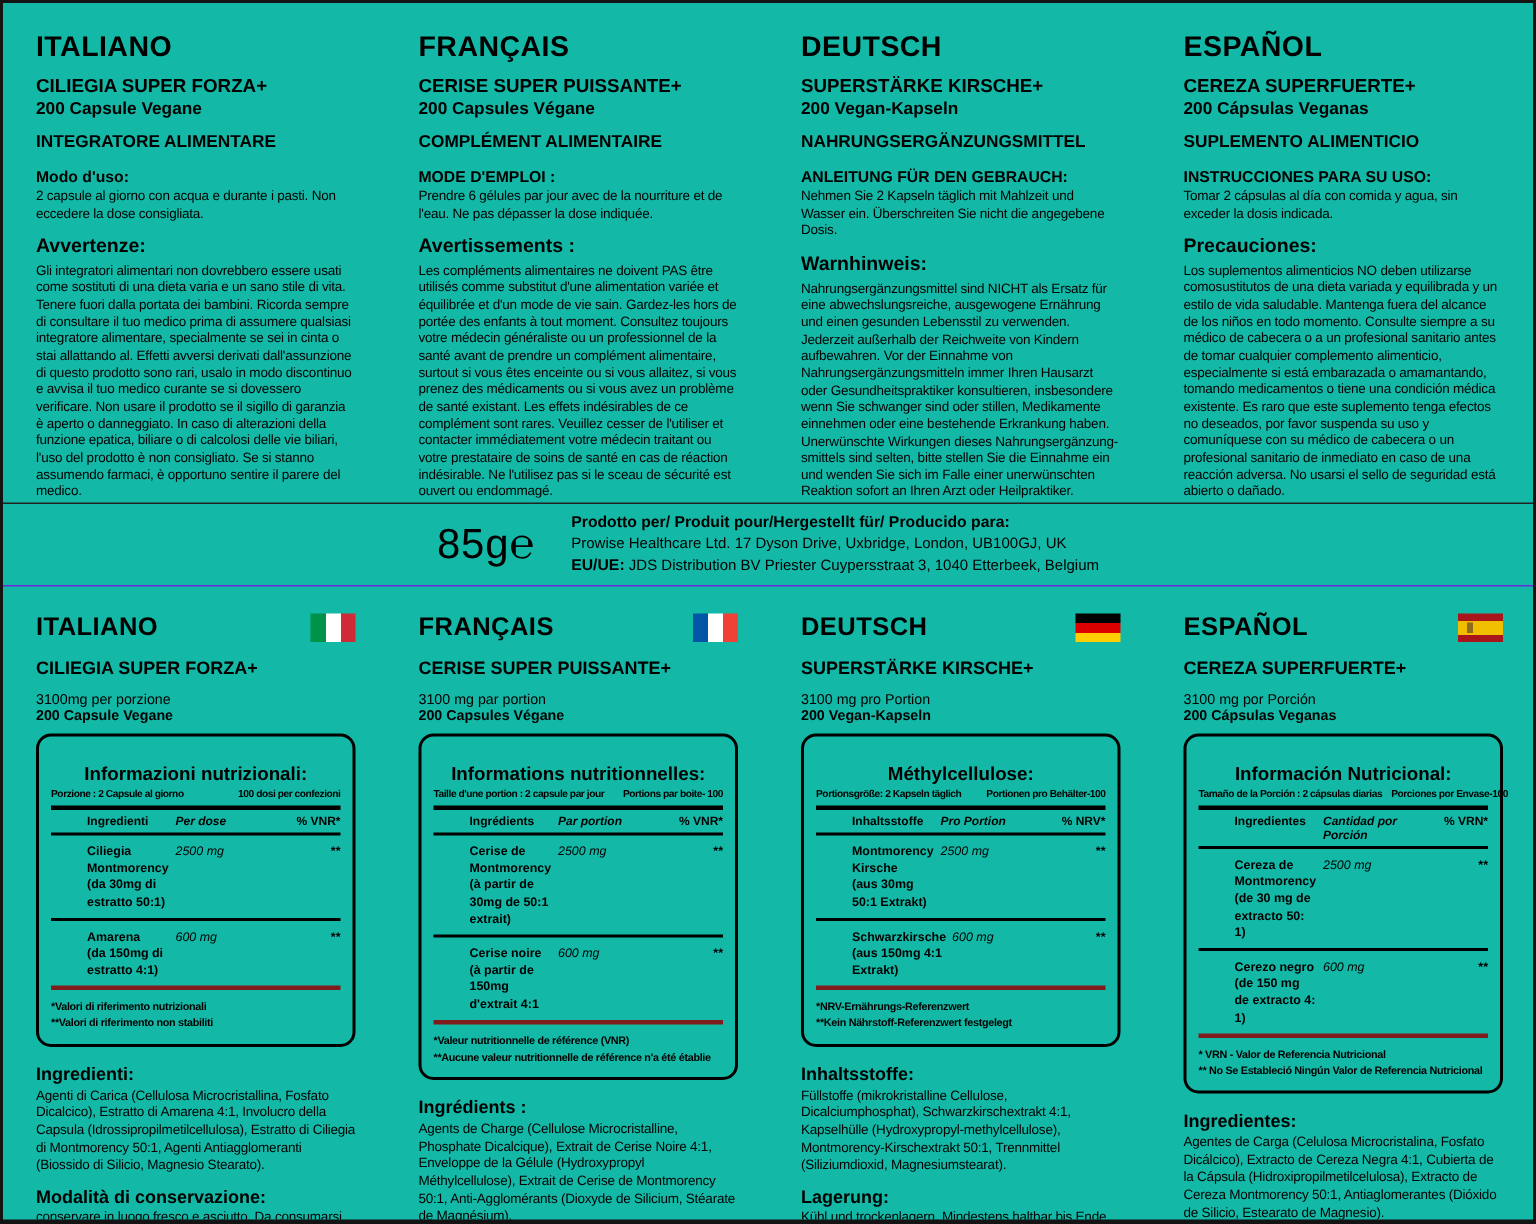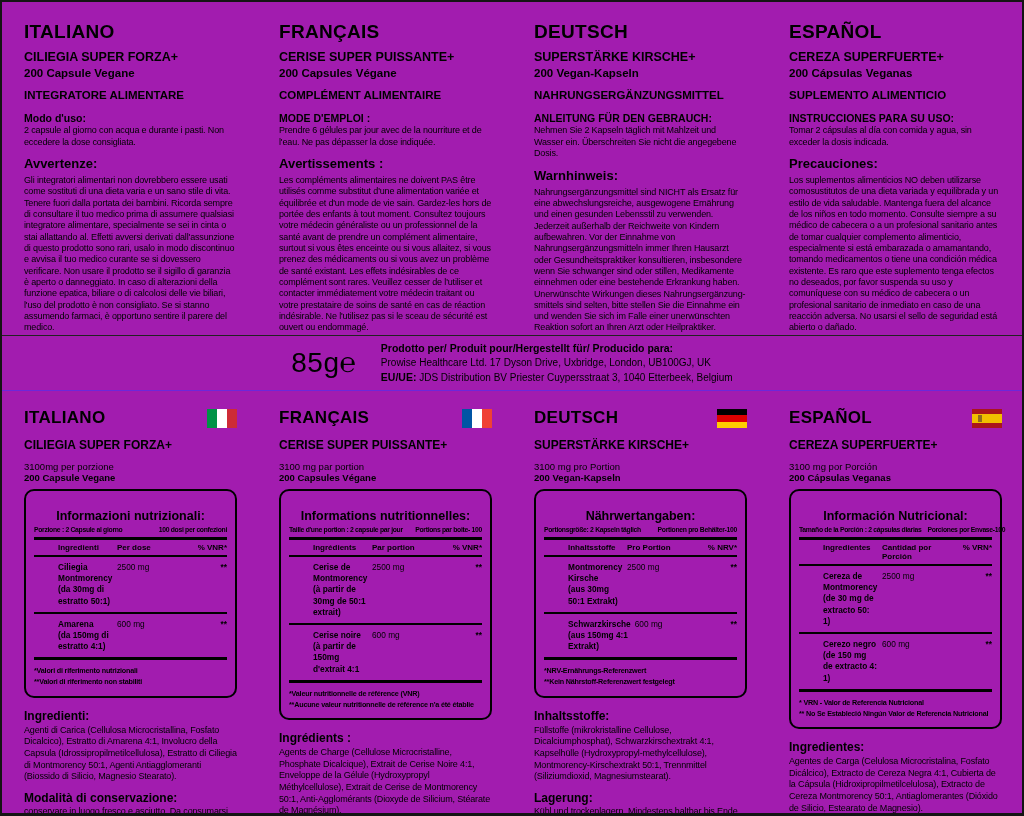--- a/index.html
+++ b/index.html
@@ -1,18 +1,18 @@
 <!DOCTYPE html>
 <html><head>
 <meta charset="utf-8">
 <style>
   html,body{margin:0;padding:0;background:#fff;color:#000;
     font-family:"Liberation Sans","DejaVu Sans",sans-serif;}
   .wrapper{width:1024px;height:816px;box-sizing:border-box;border:2px solid #141414;
-    border-bottom-width:3px;display:flex;flex-direction:column;background:#a21caf;justify-content:space-between;}
+    border-bottom-width:3px;display:flex;flex-direction:column;background:#14b8a6;justify-content:space-between;}
   .top{height:333px;border-bottom:1px solid #222;display:grid;
     grid-template-columns:repeat(4,1fr);overflow:hidden;}
   .tcol{padding:15px 20px 0 22px;overflow:hidden;}
   .lang-title{font-size:19px;font-weight:700;letter-spacing:.3px;margin:4px 0 7px;}
   .prod{font-size:12.5px;font-weight:700;margin:0 0 3px;}
   .caps{font-size:11.5px;font-weight:700;margin:0 0 10px;}
   .type{font-size:11.5px;font-weight:700;margin:0 0 11px;}
   .use-h{font-size:10.5px;font-weight:700;margin:0 0 1px;}
   .use{font-size:9px;line-height:1.28;letter-spacing:-.15px;margin:0 0 8px;}
   .warn-h{font-size:13px;font-weight:700;margin:0 0 4px;}
@@ -35,23 +35,23 @@
   .bprod{font-size:12px;font-weight:700;margin:0 0 9px;}
   .sline{display:flex;justify-content:space-between;font-size:9.5px;margin:0 0 6px;white-space:nowrap;flex-direction:column;}
   .sline .sr{font-weight:700;}
   .panel{border:2px solid #000;border-radius:10px;padding:6px 8px 8px;margin:0 0 11px;}
   .ptitle{text-align:center;font-size:12.5px;font-weight:700;margin:12px 0 3px;}
   .pserv{display:flex;justify-content:space-between;gap:6px;font-size:6.8px;letter-spacing:-.3px;
     font-weight:700;margin:0 0 4px;white-space:nowrap;}
   .phead,.prow{display:flex;align-items:flex-start;}
   .phead{font-size:8px;font-weight:700;padding:3px 0;border-top:3px solid #000;border-bottom:2px solid #000;}
   .prow{padding:5px 0;border-bottom:2px solid #000;font-size:8.3px;}
-  .prow.last{border-bottom:3px solid #000000;}
+  .prow.last{border-bottom:3px solid #7f1d1d;}
   .pname{flex:1;padding-right:4px;padding-left:24px;}
-  .pamt{width:80px;}
+  .pamt{width:80px;font-style:italic;}
   .pnrv{width:30px;text-align:right;}
   .prow .pname{font-weight:700;line-height:1.35;}
   .prow .pnrv{font-weight:700;}
   .pfoot{padding-top:5px;font-size:7.2px;letter-spacing:-.2px;font-weight:700;line-height:1.55;}
   .ing-h{font-size:12px;font-weight:700;margin:0 0 2px;}
   .ing{font-size:9px;line-height:1.3;letter-spacing:-.15px;margin:0 0 8px;}
   .sto-h{font-size:12px;font-weight:700;margin:0 0 1px;}
   .sto{font-size:9px;line-height:1.3;letter-spacing:-.15px;margin:0 0 9px;}
 </style>
 </head>
@@ -207,21 +207,21 @@
       <div class="bhead">
         <div class="blang">DEUTSCH</div>
         <div class="flag flag-de"></div>
       </div>
       <div class="bprod">SUPERSTÄRKE KIRSCHE+</div>
       <div class="sline">
         <span>3100 mg pro Portion</span>
         <span class="sr">200 Vegan-Kapseln</span>
       </div>
       <div class="panel">
-        <div class="ptitle">Nährwertangaben:</div>
+        <div class="ptitle">Méthylcellulose:</div>
         <div class="pserv">
           <span>Portionsgröße: 2 Kapseln täglich</span>
           <span>Portionen pro Behälter-100</span>
         </div>
         <div class="phead">
           <span class="pname">Inhaltsstoffe</span>
           <span class="pamt">Pro Portion</span>
           <span class="pnrv">% NRV*</span>
         </div>
         <div class="prow">

